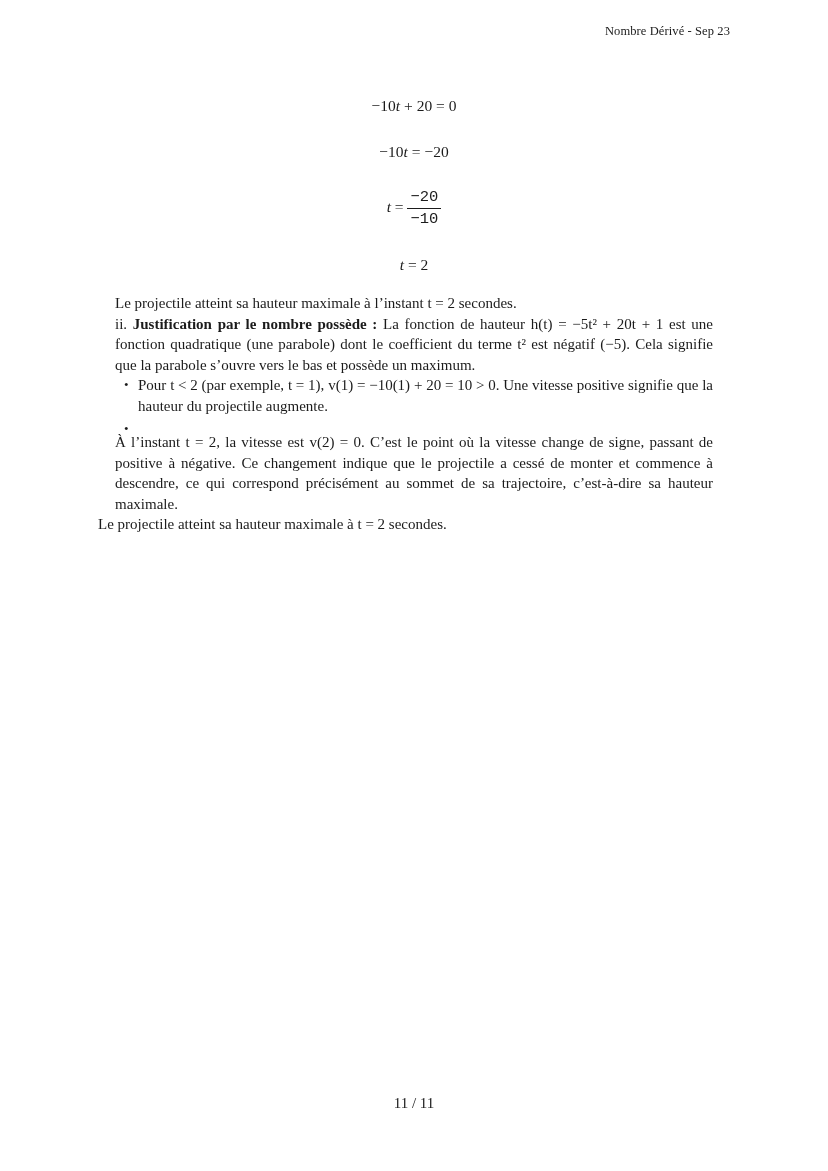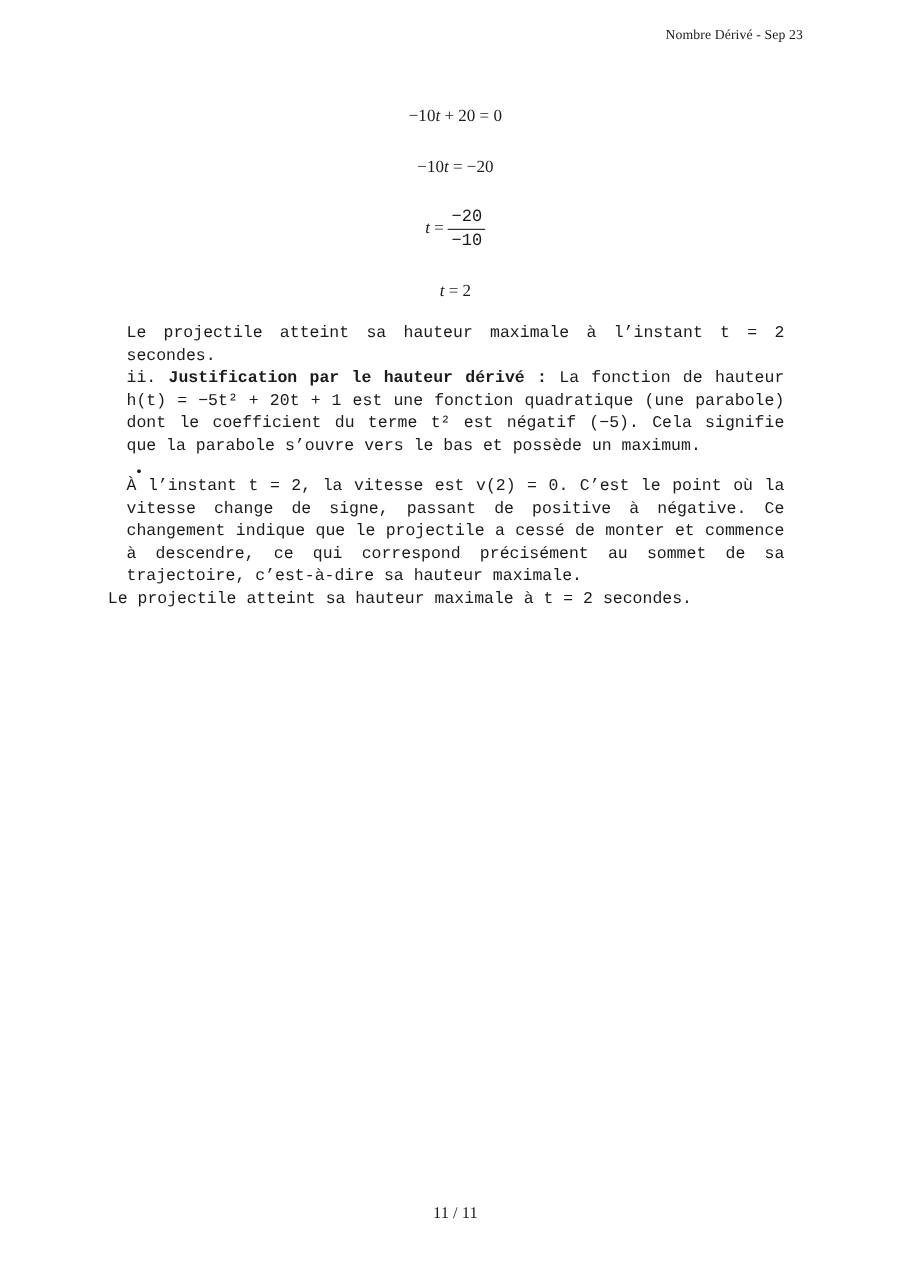--- a/index.html
+++ b/index.html
@@ -47,21 +47,20 @@
     vertical-align: middle;
     text-align: center;
     line-height: 19px;
     font-family: Liberation Mono, monospace;
   }
   .frac .num { display: block; padding: 0 3px 1px 3px; }
   .frac .den { display: block; border-top: 1px solid #1b1b1b; padding: 1px 3px 0 3px; }
   p.para {
     margin: 0 17px;
     text-align: justify;
-    font-family: Liberation Mono, monospace;
   }
   p.flush { margin-left: 0; margin-right: 0; }
   .mb-lead   { margin-bottom: 24px; }
   .mb-small  { margin-bottom: 9px; }
   .mb-before-list { margin-bottom: 26px; }
   .mb-after-list  { margin-bottom: 19px; }
   ul.bullets {
     list-style: none;
     margin: 0 17px 16px 17px;
     padding: 0;
@@ -104,25 +103,25 @@
 
       <div class="eq"><span>−10</span><span class="var">t</span><span> = −20</span></div>
 
       <div class="eq"><span class="var">t</span><span> = </span><span class="frac"><span class="num">−20</span><span class="den">−10</span></span></div>
 
       <div class="eq"><span class="var">t</span><span> = 2</span></div>
     </div>
 
     <p class="para mb-lead">Le projectile atteint sa hauteur maximale à l’instant t = 2 secondes.</p>
 
-    <p class="para mb-small"><span>ii. </span><strong>Justification par le hauteur dérivé :</strong><span> La fonction de hauteur h(t) = −5t² + 20t + 1 est une fonction quadratique (une parabole) dont le coefficient du terme t² est négatif (−5). Cela signifie que la parabole s’ouvre vers le bas et possède un maximum.</span></p>
+    <p class="para mb-small"><span>ii. </span><strong>Justification par le nombre possède :</strong><span> La fonction de hauteur h(t) = −5t² + 20t + 1 est une fonction quadratique (une parabole) dont le coefficient du terme t² est négatif (−5). Cela signifie que la parabole s’ouvre vers le bas et possède un maximum.</span></p>
 
 
     <ul class="bullets">
-      <li><span class="bullet-marker">•</span></li>
+      <li><span class="bullet-marker">•</span><span>Pour t &lt; 2 (par exemple, t = 1), v(1) = −10(1) + 20 = 10 &gt; 0. Une vitesse positive signifie que la hauteur du projectile augmente.</span></li>
       <li><span class="bullet-marker">•</span></li>
     </ul>
 
     <p class="para mb-after-list">À l’instant t = 2, la vitesse est v(2) = 0. C’est le point où la vitesse change de signe, passant de positive à négative. Ce changement indique que le projectile a cessé de monter et commence à descendre, ce qui correspond précisément au sommet de sa trajectoire, c’est-à-dire sa hauteur maximale.</p>
 
     <p class="para flush">Le projectile atteint sa hauteur maximale à t = 2 secondes.</p>
 
   </div>
 
   <div class="footer">

